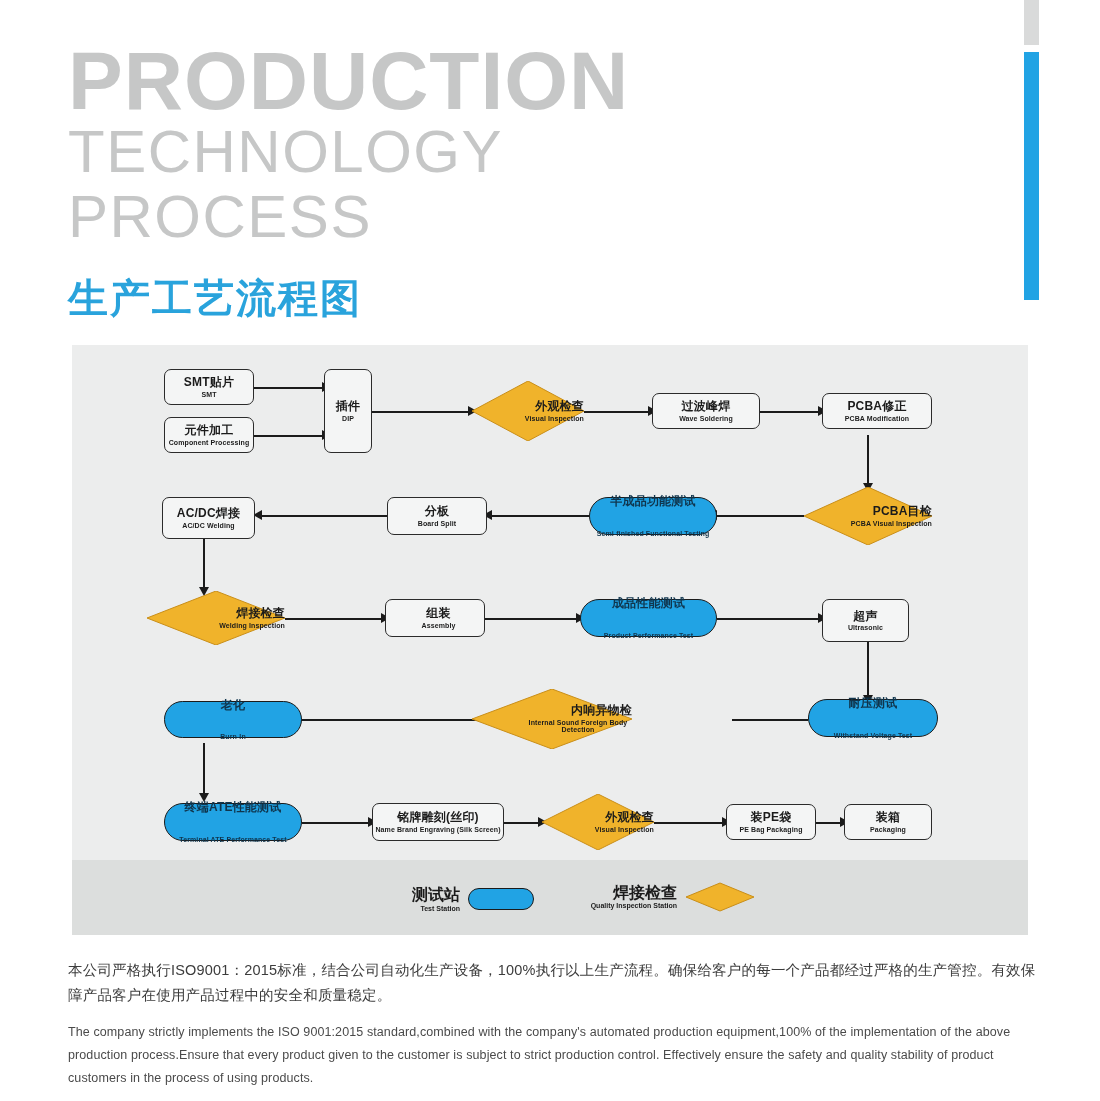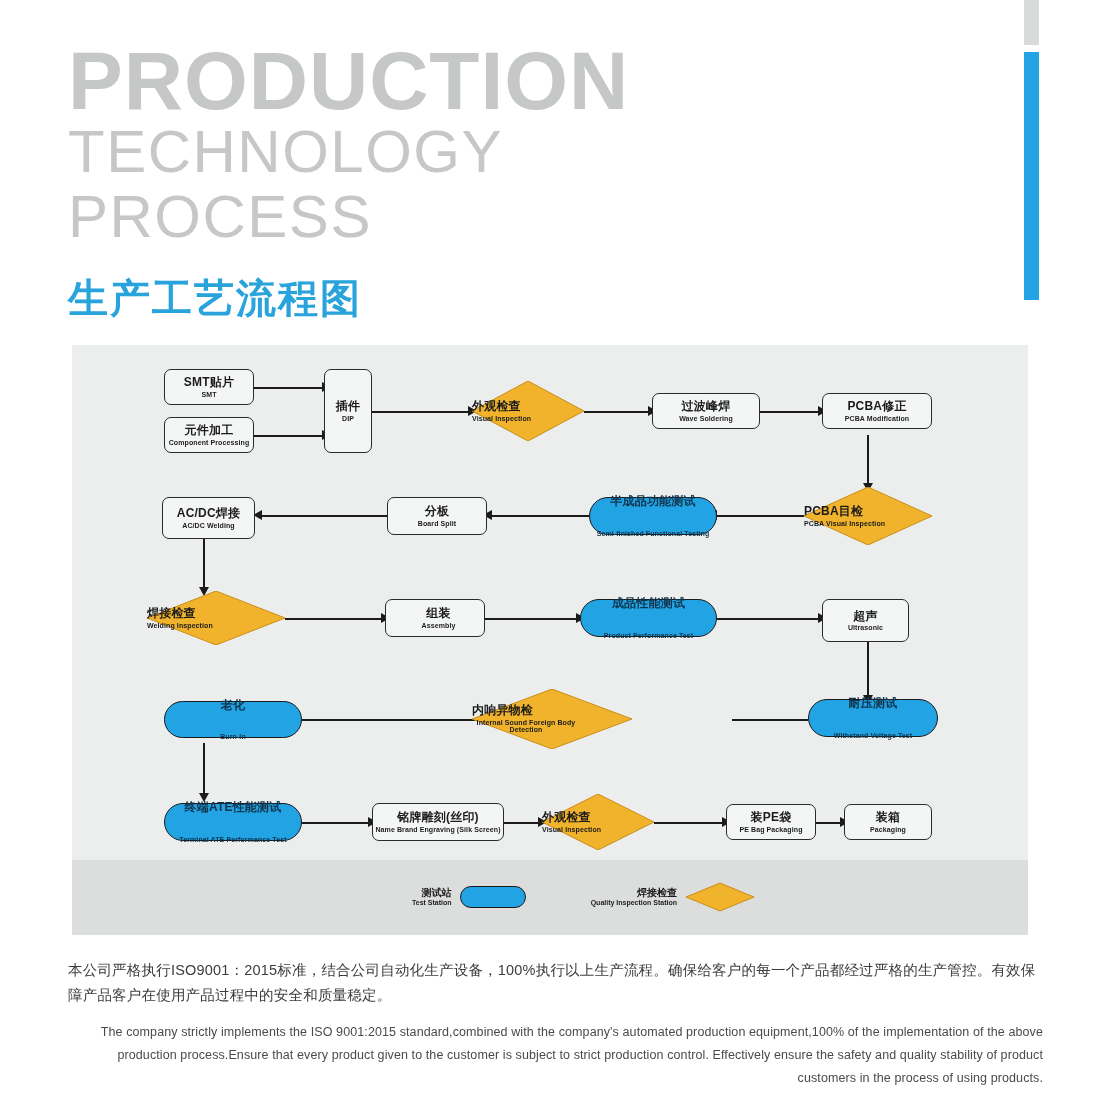--- a/index.html
+++ b/index.html
@@ -66,50 +66,50 @@
   }
   .pill .cn, .pill .en { color: #10354d; }
 
   
   .diamond { background: transparent; }
   .diamond .dshape {
     position: absolute; left: 0; top: 0; width: 100%; height: 100%;
   }
   .diamond .dlabel {
     position: relative; z-index: 2;
-    display: flex; flex-direction: column; align-items: flex-start; justify-content: center;
+    display: flex; flex-direction: column; align-items: flex-end; justify-content: center;
     width: 100%; height: 100%;
   }
   .diamond .cn { color: #1b1b1b; }
   .diamond .en { color: #1b1b1b; }
 
   
   .ln { position: absolute; background: #1b1b1b; }
   .ln.h { height: 1.8px; }
   .ln.v { width: 1.8px; }
   .arw { position: absolute; width: 0; height: 0; }
   .arw.r { border-top: 5px solid transparent; border-bottom: 5px solid transparent; border-left: 9px solid #1b1b1b; }
   .arw.l { border-top: 5px solid transparent; border-bottom: 5px solid transparent; border-right: 9px solid #1b1b1b; }
   .arw.d { border-left: 5px solid transparent; border-right: 5px solid transparent; border-top: 9px solid #1b1b1b; }
 
   
   .lg-item { position: absolute; display: flex; align-items: center; }
   .lg-txt { text-align: right; margin-right: 8px; line-height: 1.1; }
-  .lg-txt .cn { font-size: 10px; font-weight: 700; color: #1b1b1b; }
+  .lg-txt .cn { font-size: 16px; font-weight: 700; color: #1b1b1b; }
   .lg-txt .en { font-size: 7px; font-weight: 700; color: #1b1b1b; margin-top: 1px; }
   .lg-pill { width: 66px; height: 22px; border-radius: 11px; background: #21a3e4; border: 1.5px solid #1b1b1b; }
 
   
   .foot { position: absolute; left: 68px; top: 958px; width: 975px; }
   .foot-cn {
     font-size: 14.5px; color: #3c3c3c; line-height: 1.75; letter-spacing: .2px;
   }
   .foot-en {
     margin-top: 12px;
-    font-size: 12.5px; color: #4a4a4a; line-height: 1.85; letter-spacing: .1px; text-align: right;
+    font-size: 12.5px; color: #4a4a4a; line-height: 1.85; letter-spacing: .1px;
   }
 </style>
 </head>
 <body>
 
 <div class="page">
 
   <div class="hdr">
     <div class="hdr-l1">PRODUCTION</div>
     <div class="hdr-l2">TECHNOLOGY</div>

